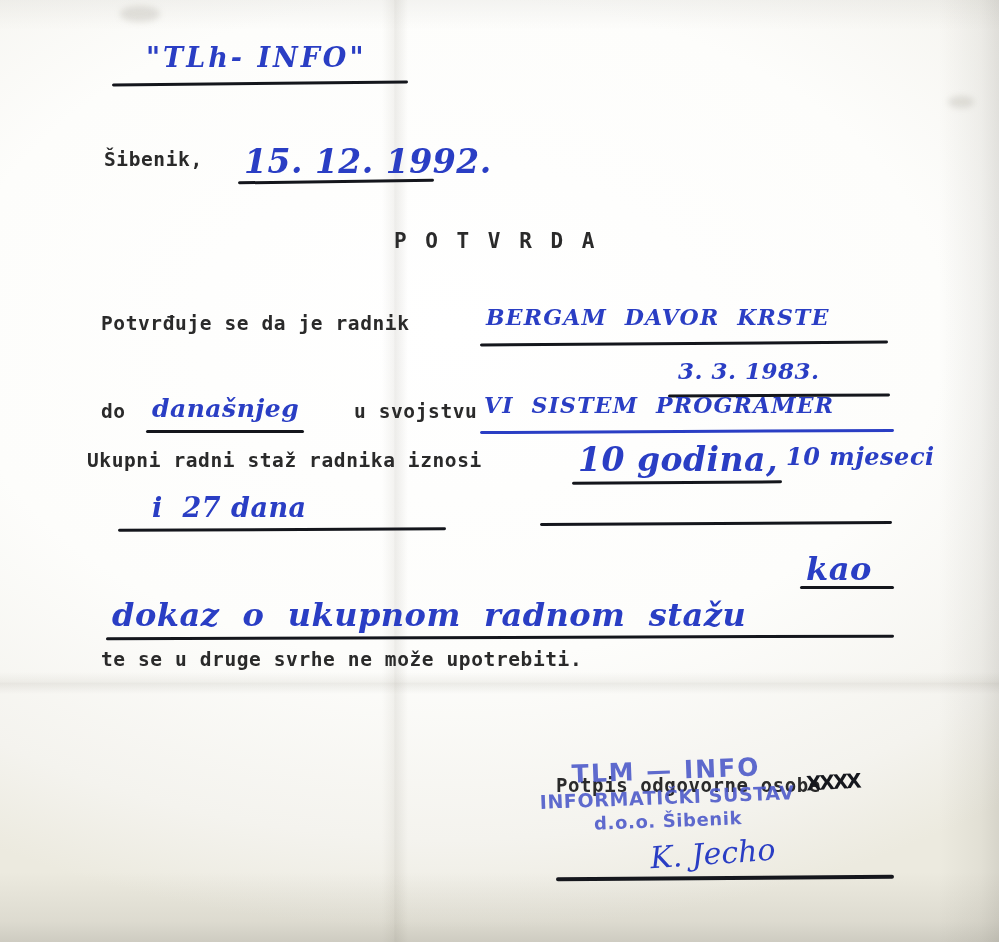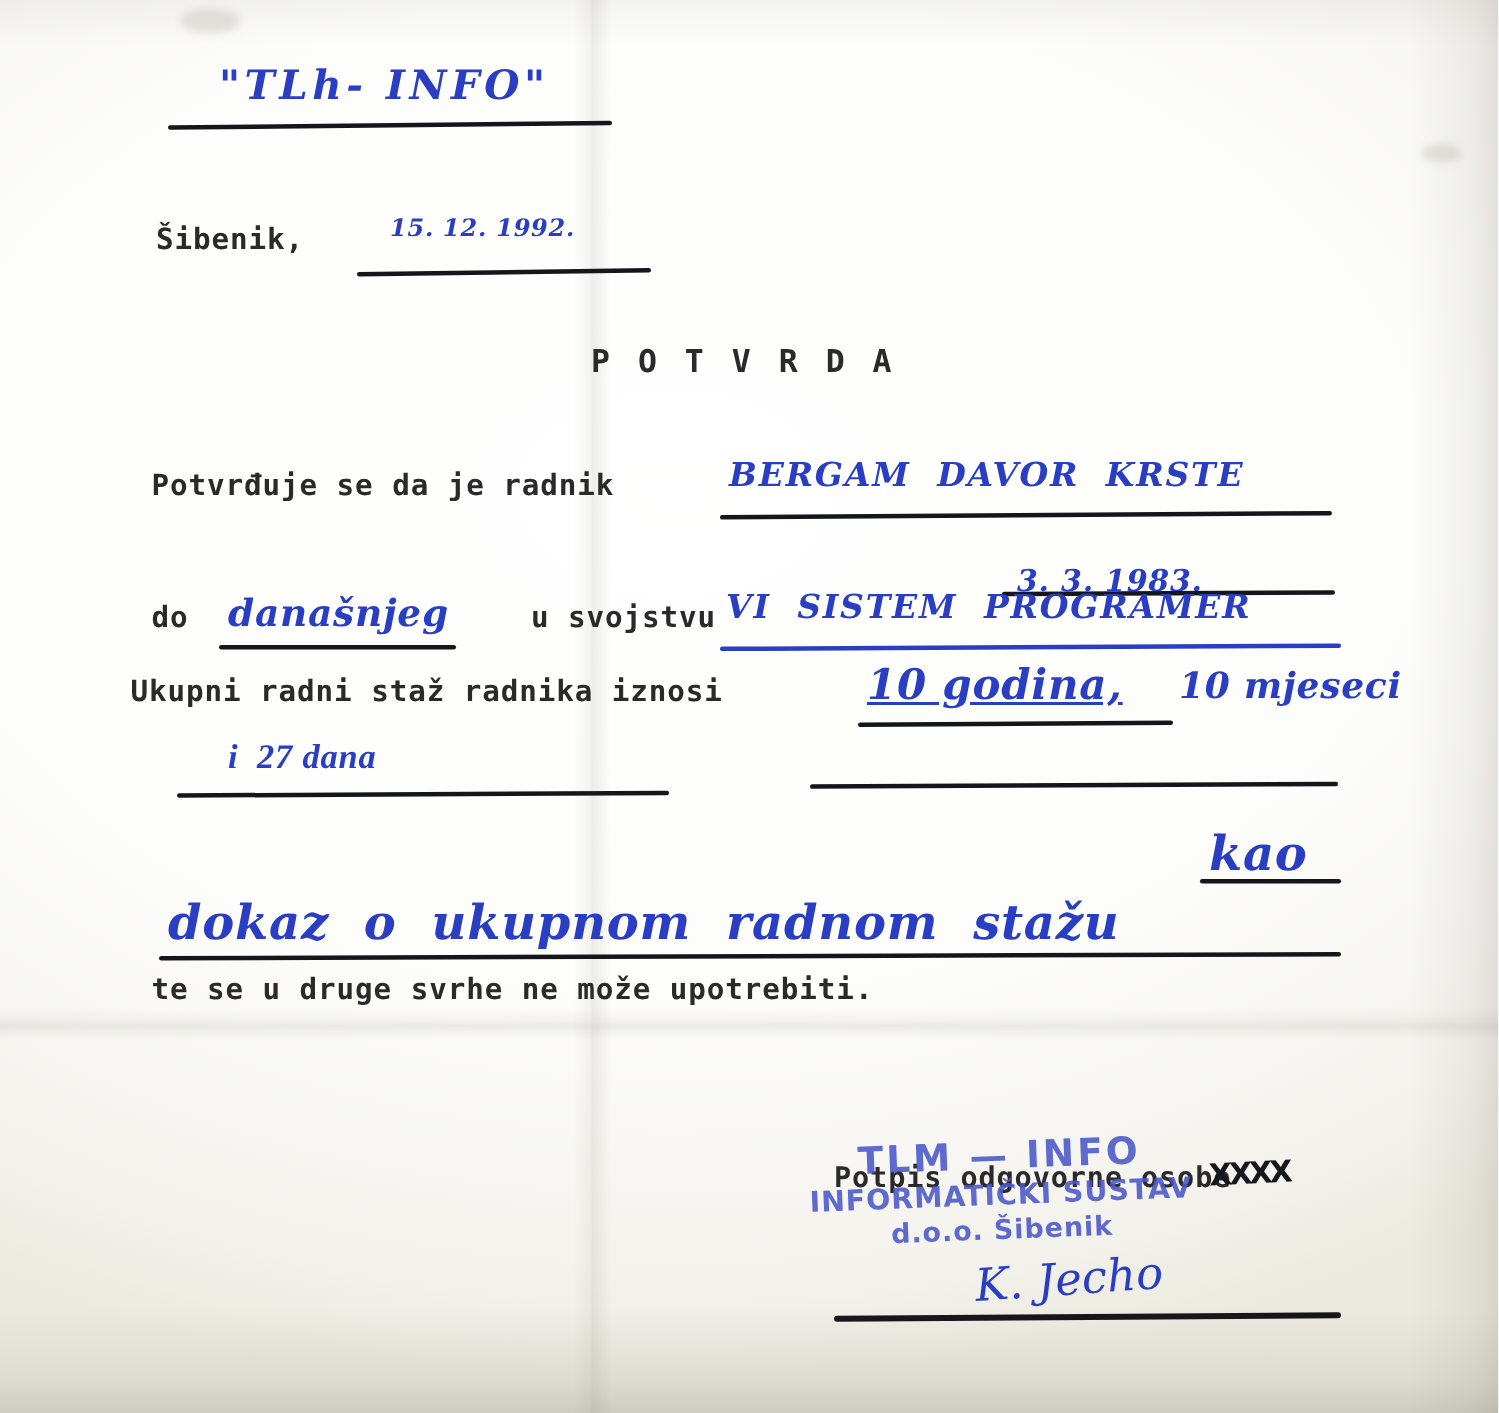--- a/index.html
+++ b/index.html
@@ -158,45 +158,45 @@
 
   <div class="paper-fold-v" style="left:382px;"></div>
   <div class="paper-fold-h" style="top:672px;"></div>
   <div class="smudge" style="left:120px; top:6px; width:40px; height:16px;"></div>
   <div class="smudge" style="left:948px; top:96px; width:26px; height:12px;"></div>
 
   <div class="hw hw-caps" style="left:146px; top:42px; font-size:27px; letter-spacing:3px;">"TLh- INFO"</div>
   <div class="rule" style="left:112px; top:82px; width:296px; height:3px; transform:rotate(-0.6deg);"></div>
 
   <div class="tw" style="left:104px; top:148px;">Šibenik,</div>
-  <div class="hw" style="left:244px; top:142px; font-size:16px;margin-left:16px;">15. 12. 1992.</div>
+  <div class="hw" style="left:244px; top:142px; font-size:33px;">15. 12. 1992.</div>
   <div class="rule" style="left:238px; top:180px; width:196px; height:2.5px; transform:rotate(-0.8deg);"></div>
 
   <div class="tw tw-title" style="left:394px; top:229px;">P O T V R D A</div>
 
   <div class="tw" style="left:101px; top:312px;">Potvrđuje se da je radnik</div>
   <div class="hw hw-caps" style="left:486px; top:304px;">BERGAM  DAVOR  KRSTE</div>
   <div class="rule" style="left:480px; top:342px; width:408px; height:3px; transform:rotate(-0.4deg);"></div>
 
-  <div class="hw" style="left:678px; top:375px; font-size:20px;">3. 3. 1983.</div>
+  <div class="hw" style="left:678px; top:357px; font-size:23px;">3. 3. 1983.</div>
   <div class="rule" style="left:668px; top:394px; width:222px; height:3px; transform:rotate(-0.3deg);"></div>
 
   <div class="tw" style="left:101px; top:400px;">do</div>
   <div class="hw" style="left:152px; top:394px; font-size:25px;">današnjeg</div>
   <div class="tw" style="left:306px; top:400px;margin-left:48px;">u svojstvu</div>
   <div class="hw hw-caps" style="left:484px; top:392px;">VI  SISTEM  PROGRAMER</div>
   <div class="rule-blue" style="left:480px; top:430px; width:414px; height:2.5px; transform:rotate(-0.3deg);"></div>
   <div class="rule" style="left:146px; top:430px; width:158px; height:2.5px;"></div>
 
   <div class="tw" style="left:87px; top:449px;">Ukupni radni staž radnika iznosi</div>
-  <div class="hw" style="left:578px; top:440px; font-size:28px;text-decoration:underline;">10 godina,</div>
+  <div class="hw" style="left:578px; top:440px; font-size:33px;">10 godina,</div>
   <div class="hw" style="left:786px; top:442px; font-size:24px;">10 mjeseci</div>
   <div class="rule" style="left:572px; top:481px; width:210px; height:3px; transform:rotate(-0.4deg);"></div>
 
-  <div class="hw" style="left:152px; top:492px; font-size:23px;font-family:Liberation Serif, serif;">i  27 dana</div>
+  <div class="hw" style="left:152px; top:492px; font-size:27px;">i  27 dana</div>
   <div class="rule" style="left:118px; top:528px; width:328px; height:3px; transform:rotate(-0.3deg);"></div>
   <div class="rule" style="left:540px; top:522px; width:352px; height:3px; transform:rotate(-0.3deg);"></div>
 
   <div class="hw" style="left:806px; top:550px; font-size:32px;">kao</div>
   <div class="rule" style="left:800px; top:586px; width:94px; height:3px;"></div>
 
   <div class="hw" style="left:112px; top:596px; font-size:32px;">dokaz  o  ukupnom  radnom  stažu</div>
   <div class="rule" style="left:106px; top:636px; width:788px; height:3px; transform:rotate(-0.2deg);"></div>
 
   <div class="tw" style="left:101px; top:648px;">te se u druge svrhe ne može upotrebiti.</div>

